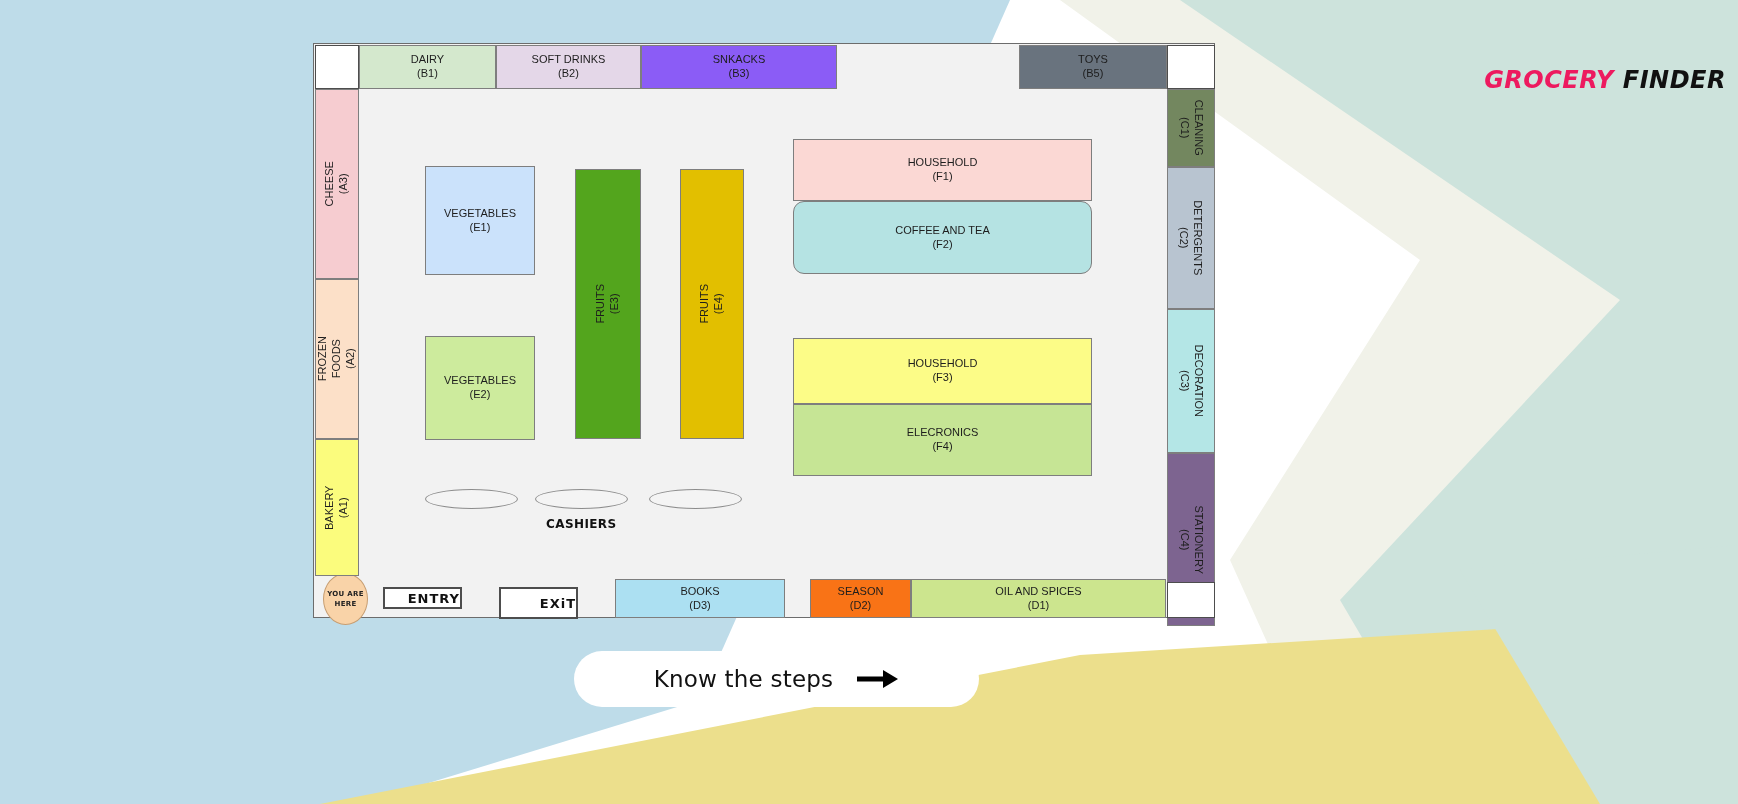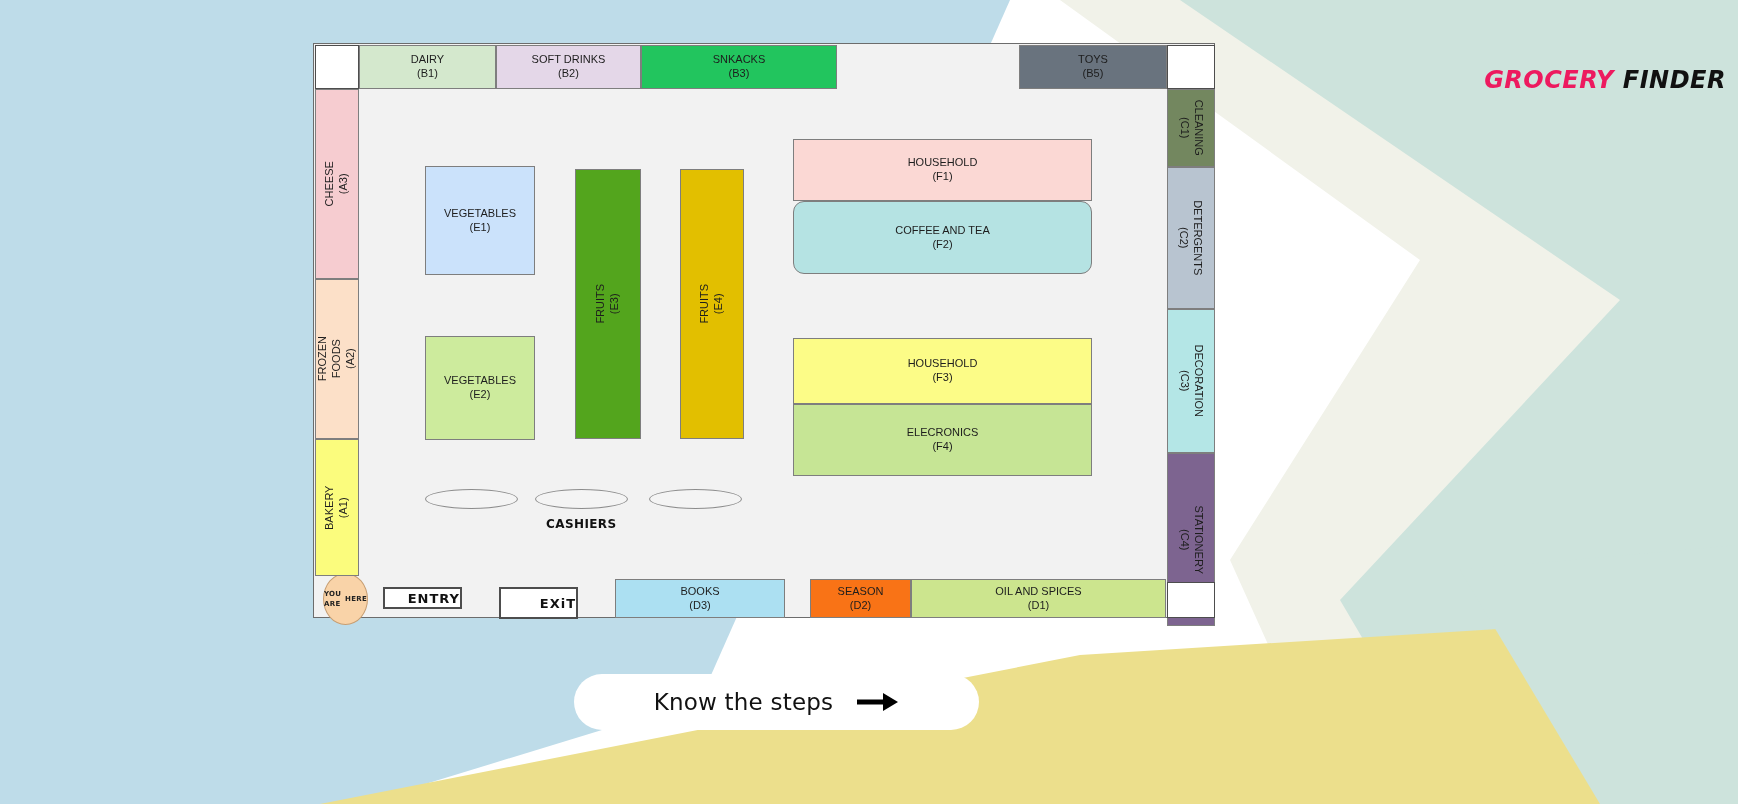--- a/index.html
+++ b/index.html
@@ -111,36 +111,36 @@
   }
 
   
   #you-are-here {
     position: absolute;
     border: 1px solid #c79e72;
     background: #f9d3a8;
     border-radius: 50%;
     box-sizing: border-box;
     display: flex;
-    flex-direction: row;
+    flex-direction: column;
     align-items: center;
     justify-content: center;
     font-size: 7px;
     font-weight: bold;
     letter-spacing: 0.3px;
     color: #222;
     line-height: 1.5;
     font-family: "DejaVu Sans", sans-serif;
   }
 
   
   #cta {
     position: absolute;
     left: 574px;
-    top: 674px;
+    top: 651px;
     width: 405px;
     height: 56px;
     background: #ffffff;
     border-radius: 28px;
     display: flex;
     align-items: center;
     justify-content: center;
     gap: 24px;
     z-index: 25;
     cursor: pointer;
@@ -189,21 +189,21 @@
       <span class="lbl"></span>
     </div>
     <div class="cell" style="left: 45px; top: 1px; width: 137px; height: 44px; background: rgb(212, 232, 205);">
       <span class="lbl">DAIRY
 (B1)</span>
     </div>
     <div class="cell" style="left: 182px; top: 1px; width: 145px; height: 44px; background: rgb(228, 215, 232);">
       <span class="lbl">SOFT DRINKS
 (B2)</span>
     </div>
-    <div class="cell" style="left: 327px; top: 1px; width: 196px; height: 44px; background: #22c55e;">
+    <div class="cell" style="left: 327px; top: 1px; width: 196px; height: 44px; background: #8b5cf6;">
       <span class="lbl">SNKACKS
 (B3)</span>
     </div>
     <div class="cell" style="left: 705px; top: 1px; width: 148px; height: 44px; background: rgb(105, 115, 126);">
       <span class="lbl">TOYS
 (B5)</span>
     </div>
     <div class="cell" style="left: 853px; top: 1px; width: 48px; height: 44px; background: rgb(255, 255, 255); border-color: rgb(77, 77, 77);">
       <span class="lbl"></span>
     </div>

